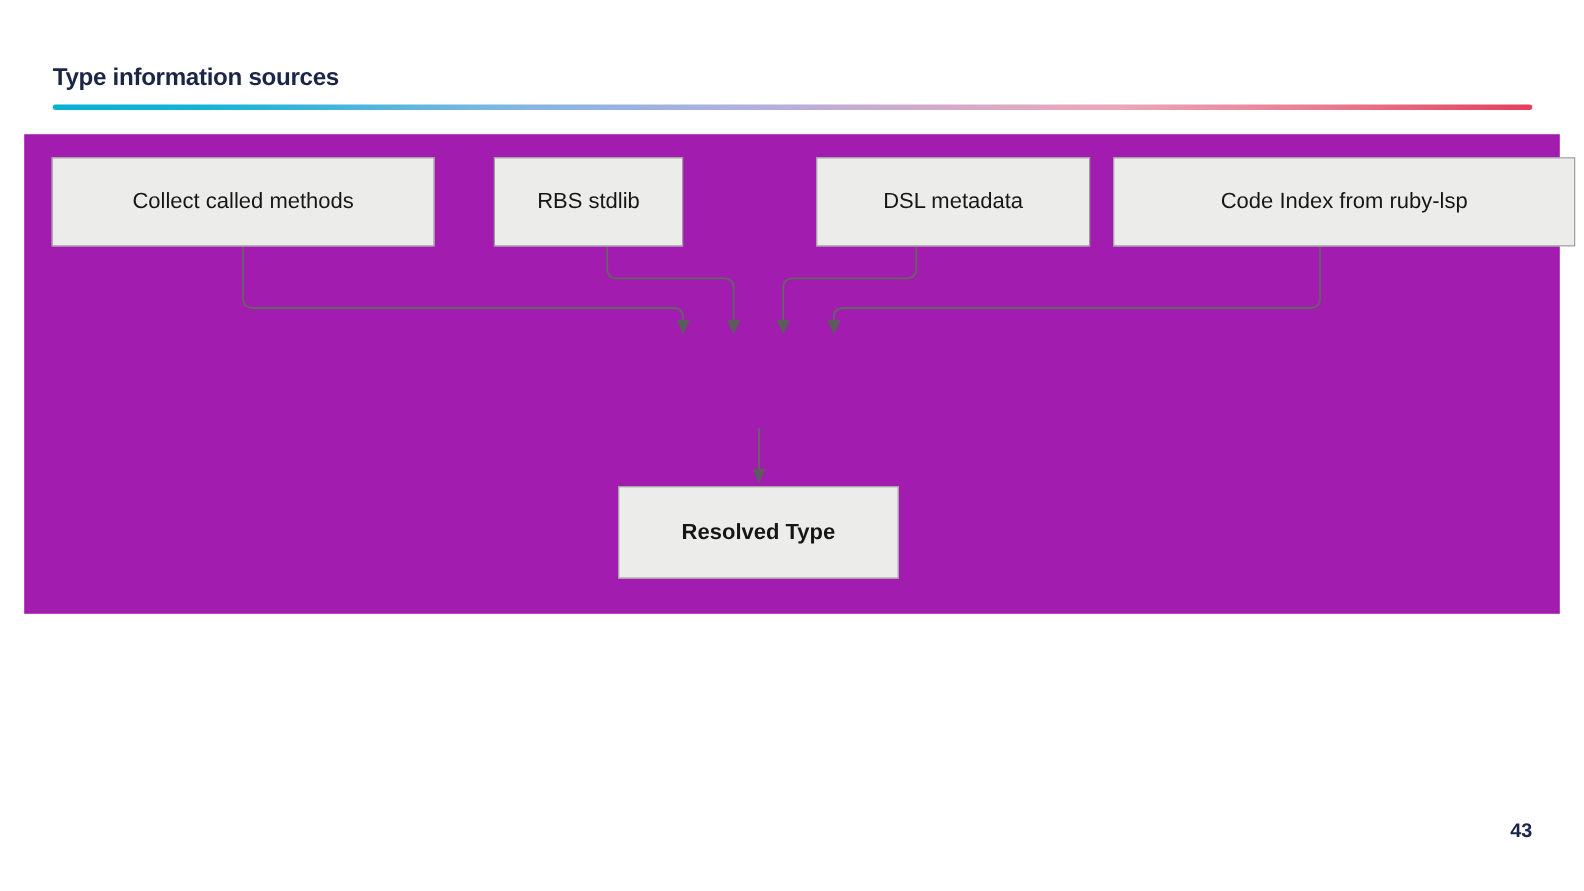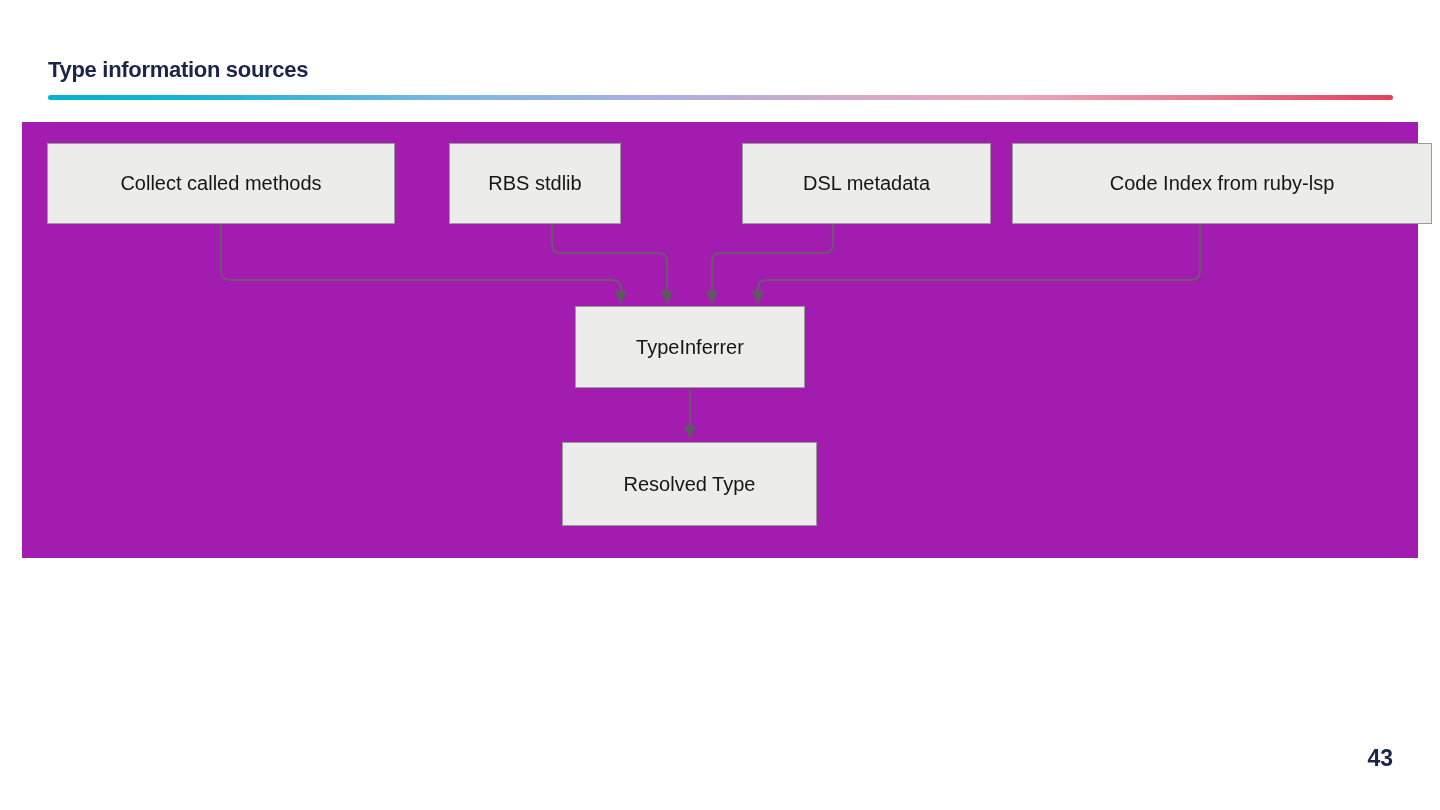--- a/index.html
+++ b/index.html
@@ -64,26 +64,26 @@
     justify-content: center;
     font-size: 20px;
     color: #161616;
     white-space: nowrap;
   }
   .node-collect  { left: 25px;  top: 21px;  width: 348px; height: 81px; }
   .node-rbs      { left: 427px; top: 21px;  width: 172px; height: 81px; }
   .node-dsl      { left: 686px; top: 21px;  width: 249px; height: 81px; margin-left: 34px; }
   .node-codeidx  { left: 990px; top: 21px;  width: 420px; height: 81px; }
   .node-inferrer { left: 553px; top: 184px; width: 230px; height: 82px; }
-  .node-resolved { left: 540px; top: 320px; width: 255px; height: 84px; }
+  .node-resolved { left: 540px; top: 320px; width: 255px; height: 84px; font-weight: bold; }
   .page-number {
     position: absolute;
     top: 745px;
     right: 47px;
-    font-size: 23px;
+    font-size: 18px;
     font-weight: 700;
     color: #1a2547;
   }
 </style>
 </head>
 <body>
 
 <h1 class="slide-title">Type information sources</h1>
 
 <div class="accent-divider"></div>
@@ -108,22 +108,19 @@
   </div>
   <div class="node node-rbs">
     <span>RBS stdlib</span>
   </div>
   <div class="node node-dsl">
     <span>DSL metadata</span>
   </div>
   <div class="node node-codeidx">
     <span>Code Index from ruby-lsp</span>
   </div>
-  <div class="node node-inferrer">
-    <span>TypeInferrer</span>
-  </div>
   <div class="node node-resolved">
     <span>Resolved Type</span>
   </div>
 
 </div>
 
 <div class="page-number">43</div>
 
 </body></html>

